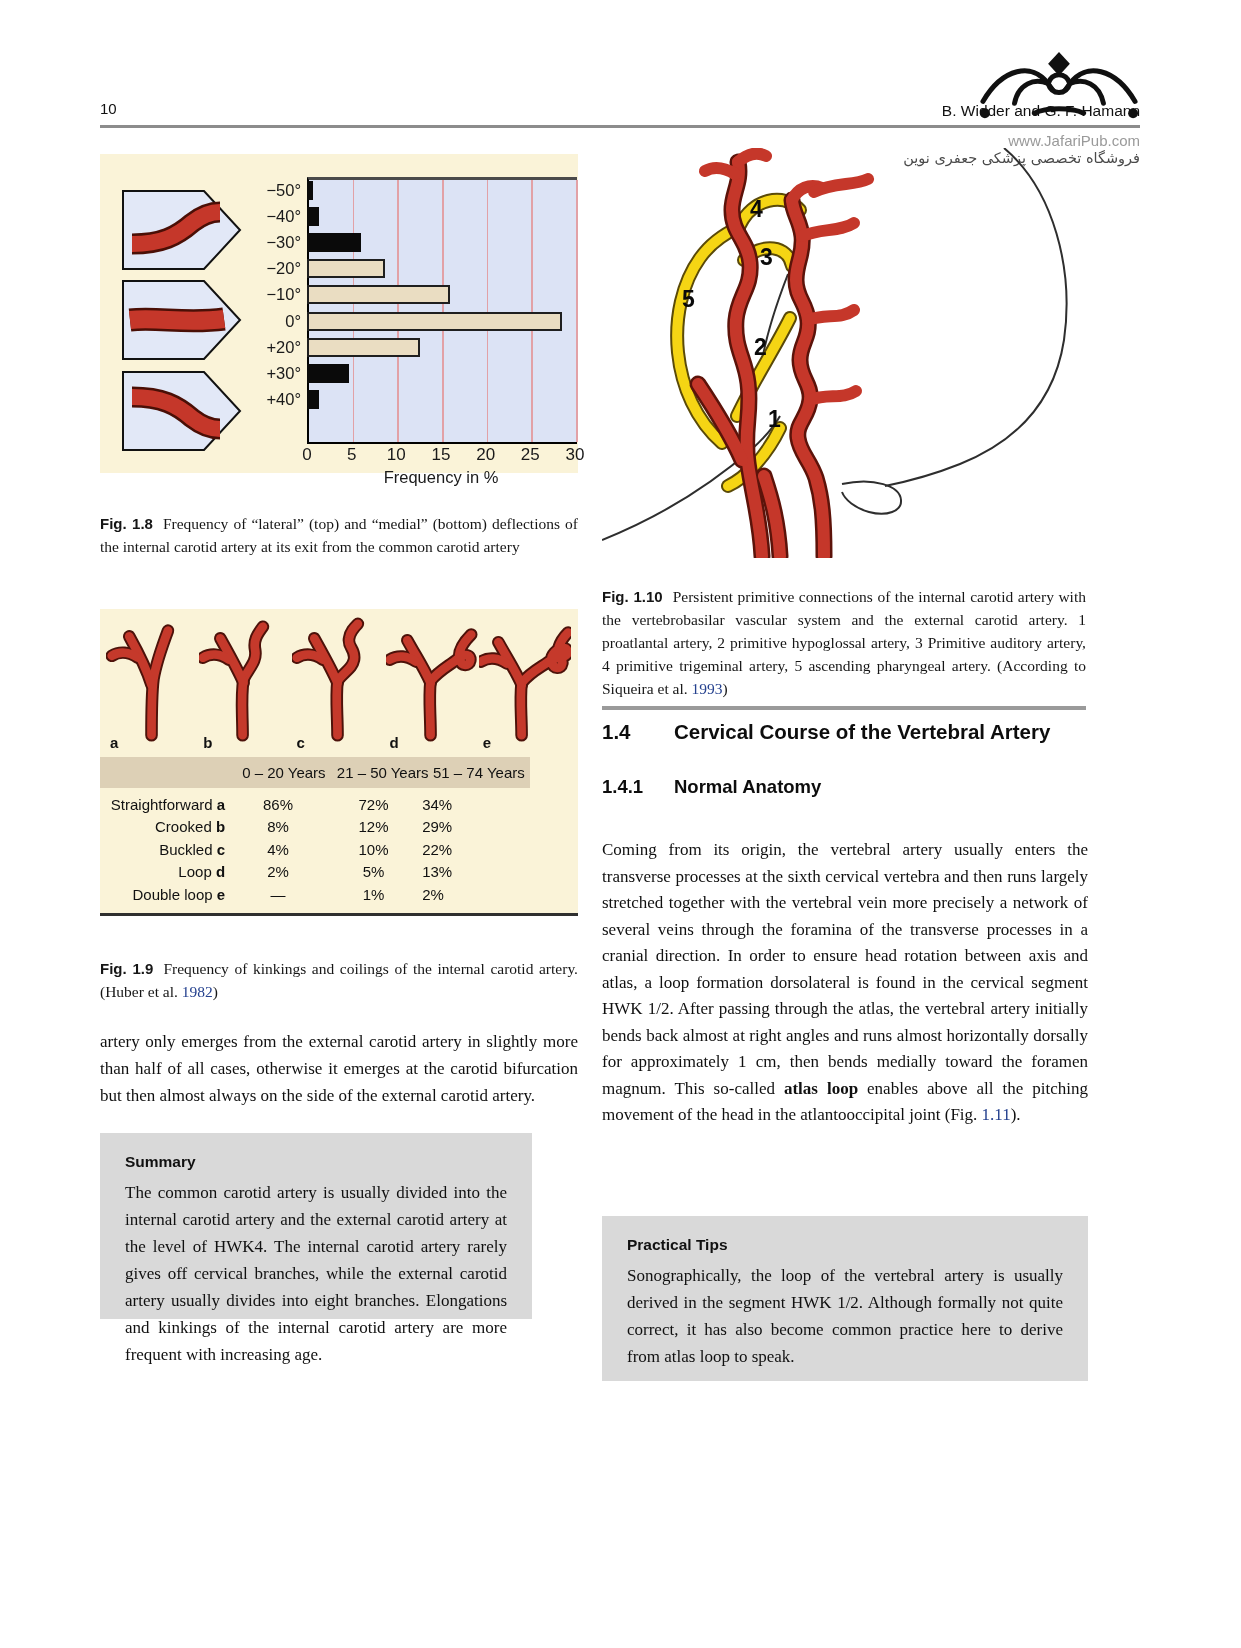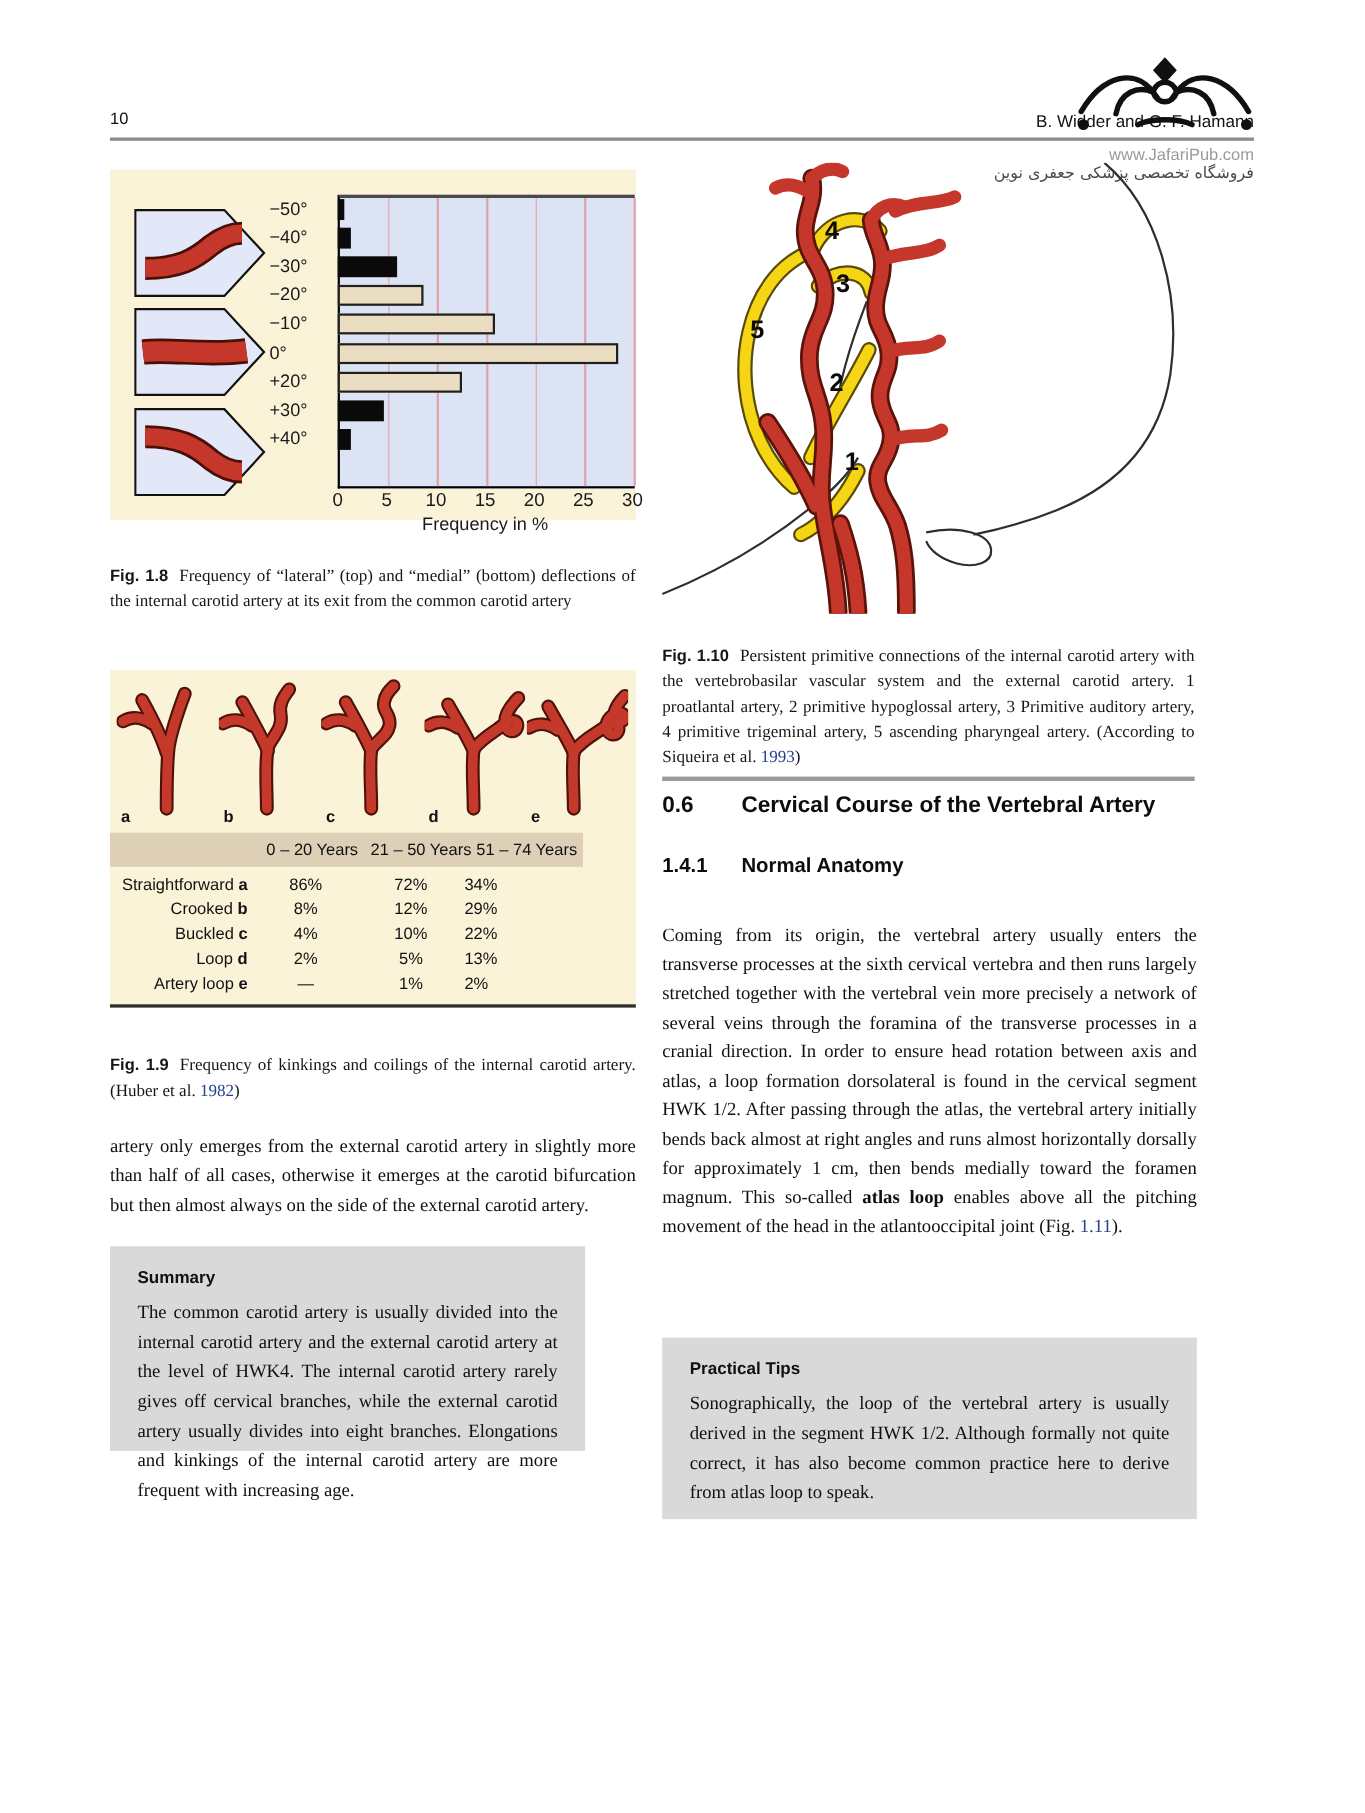--- a/index.html
+++ b/index.html
@@ -19,21 +19,21 @@
 
   
   .fig18{left:100px;top:118px;width:478px;height:319px;background:#faf3d8;}
   .pent{position:absolute;left:22px;width:120px;height:80px;}
   .plotbg{position:absolute;left:207px;top:23px;width:268px;height:262px;background:#dce3f5;
           border-top:3px solid #4a4a4a;border-left:2px solid #000;border-bottom:2px solid #000;
           box-sizing:content-box;}
   .gridline{position:absolute;top:0;bottom:0;width:1.5px;background:#e2a1a6;}
   .bar-rows{position:absolute;left:145px;top:23px;width:330px;height:262px;}
   .bar-row{height:26.2px;display:flex;align-items:center;}
-  .bar-label{width:56px;margin-right:6px;font-family:"Liberation Sans",sans-serif;
+  .bar-label{width:56px;margin-right:6px;text-align:right;font-family:"Liberation Sans",sans-serif;
              font-size:16.5px;color:#1a1a1a;}
   .bar-track{flex:1;height:19px;position:relative;}
   .bar{height:100%;box-sizing:border-box;}
   .x-ticks{position:absolute;left:207px;top:291px;width:268px;height:20px;}
   .xtick{position:absolute;transform:translateX(-50%);font-family:"Liberation Sans",sans-serif;
          font-size:17px;color:#1a1a1a;}
   .x-label{position:absolute;left:207px;top:314px;width:268px;text-align:center;
            font-family:"Liberation Sans",sans-serif;font-size:16.5px;color:#1a1a1a;}
 
   
@@ -328,21 +328,21 @@
           <div class="td c2">10%</div>
           <div class="td c3">22%</div>
         </div>
         <div class="tr">
           <div class="td c0"><span>Loop </span><b>d</b></div>
           <div class="td c1">2%</div>
           <div class="td c2">5%</div>
           <div class="td c3">13%</div>
         </div>
         <div class="tr">
-          <div class="td c0"><span>Artery loop </span><b>e</b></div>
+          <div class="td c0"><span>Double loop </span><b>e</b></div>
           <div class="td c1">—</div>
           <div class="td c2">1%</div>
           <div class="td c3">2%</div>
         </div>
       </div>
   </div>
 
   <p class="abs caption cap19"><b class="cap-label">Fig. 1.9</b><span>Frequency of kinkings and coilings of the internal carotid artery. (Huber et al. </span><a class="ref">1982</a><span>)</span></p>
 
   <p class="abs para para-left">artery only emerges from the external carotid artery in slightly more than half of all cases, otherwise it emerges at the carotid bifurcation   but then almost always on the side of the external carotid artery.</p>
@@ -402,21 +402,21 @@
     <div class="vnum" style="left:152px;top:186px;">2</div>
     <div class="vnum" style="left:158px;top:96px;">3</div>
     <div class="vnum" style="left:148px;top:48px;">4</div>
     <div class="vnum" style="left:80px;top:138px;">5</div>
   </div>
 
   <p class="abs caption cap110"><b class="cap-label">Fig. 1.10</b><span>Persistent primitive connections of the internal carotid artery with the vertebrobasilar vascular system and the external carotid artery. 1 proatlantal artery, 2 primitive hypoglossal artery, 3 Primitive auditory artery, 4 primitive trigeminal artery, 5 ascending pharyngeal artery. (According to Siqueira et al. </span><a class="ref">1993</a><span>)</span></p>
 
   <div class="abs col-rule"></div>
   <div class="abs h14">
-    <span class="h-num">0.6</span>
+    <span class="h-num">1.4</span>
     <span>Cervical Course of the Vertebral Artery</span>
   </div>
   <div class="abs h141">
     <span class="h-num">1.4.1</span>
     <span>Normal Anatomy</span>
   </div>
 
   <p class="abs para para-right"><span>Coming from its origin, the vertebral artery usually enters the transverse processes at the sixth cervical vertebra and then runs largely stretched together with the vertebral vein   more precisely a network of several veins   through the foramina of the transverse processes in a cranial direction. In order to ensure head rotation between axis and atlas, a loop formation dorsolateral is found in the cervical segment HWK 1/2. After passing through the atlas, the vertebral artery initially bends back almost at right angles and runs almost horizontally dorsally for approximately 1 cm, then bends medially toward the foramen magnum. This so-called </span><b>atlas loop</b><span> enables above all the pitching movement of the head in the atlantooccipital joint (Fig. </span><a class="ref">1.11</a><span>).</span></p>
 
   <div class="abs graybox box-tips">

